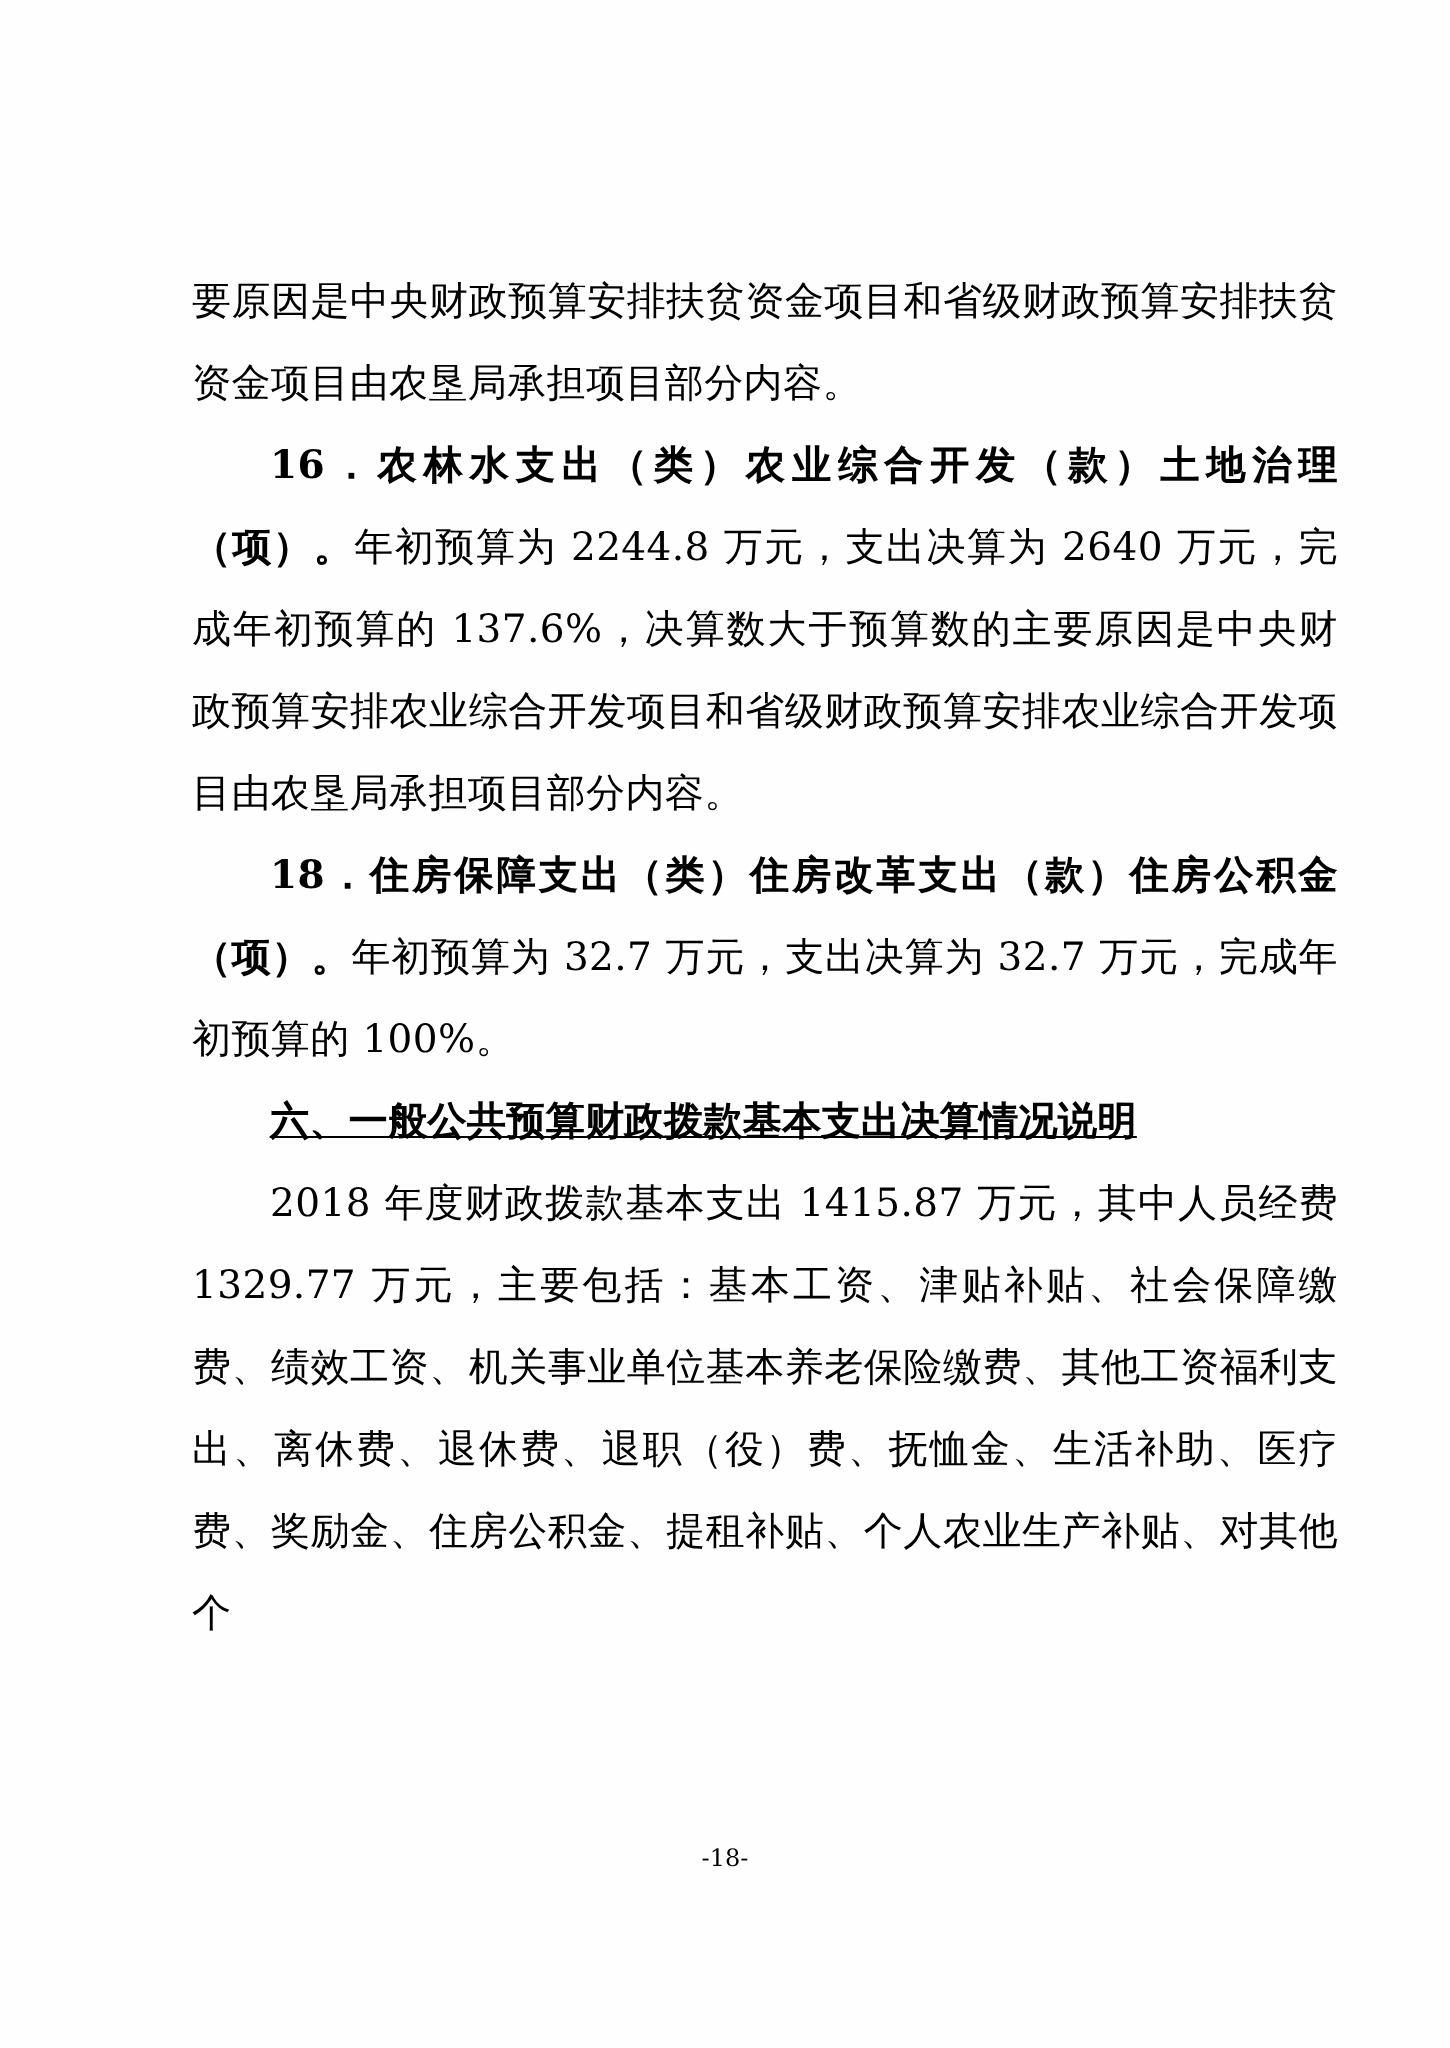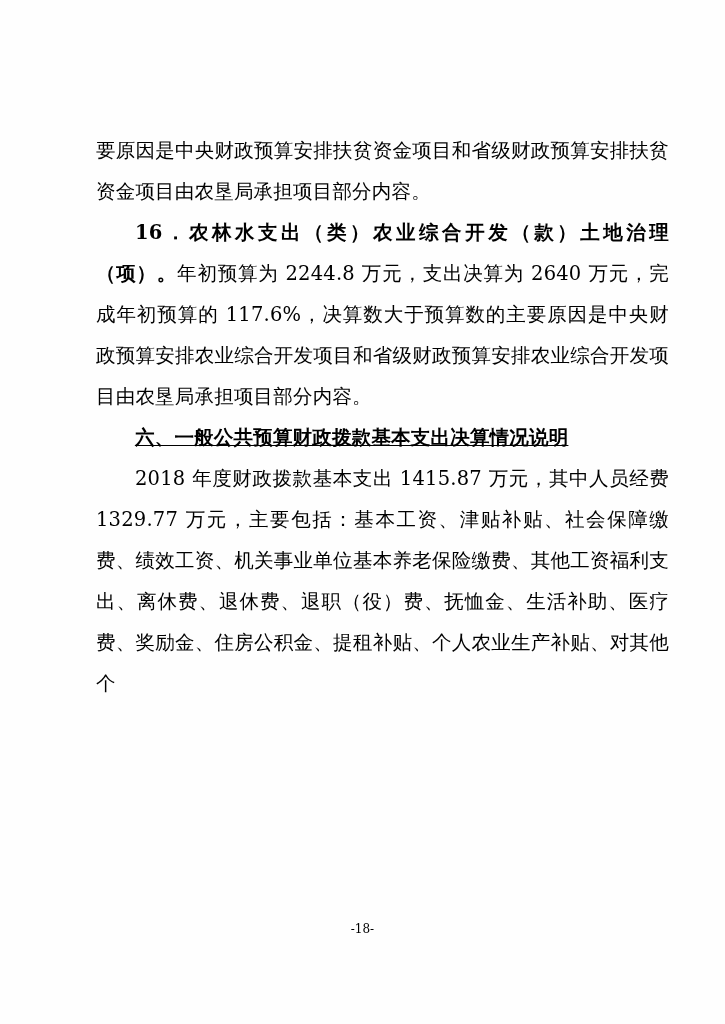--- a/index.html
+++ b/index.html
@@ -55,23 +55,24 @@
   }
 </style>
 </head>
 <body>
 
 <div class="page">
   <div class="body-text">
 
     <p>要原因是中央财政预算安排扶贫资金项目和省级财政预算安排扶贫资金项目由农垦局承担项目部分内容。</p>
 
-    <p class="indent"><span class="bold">16．农林水支出（类）农业综合开发（款）土地治理（项）。</span><span>年初预算为 2244.8 万元，支出决算为 2640 万元，完成年初预算的 117.6%，决算数大于预算数的主要原因是中央财政预算安排农业综合开发项目和省级财政预算安排农业综合开发项目由农垦局承担项目部分内容。</span></p>
+    <p class="indent"><span class="bold">16．农林水支出（类）农业综合开发（款）土地治理（项）。</span><span>年初预算为 2244.8 万元，支出决算为 2640 万元，完成年初预算的 137.6%，决算数大于预算数的主要原因是中央财政预算安排农业综合开发项目和省级财政预算安排农业综合开发项目由农垦局承担项目部分内容。</span></p>
 
 
+    <p class="indent"><span class="bold">18．住房保障支出（类）住房改革支出（款）住房公积金（项）。</span><span>年初预算为 32.7 万元，支出决算为 32.7 万元，完成年初预算的 100%。</span></p>
 
 
     <p class="indent heading">六、一般公共预算财政拨款基本支出决算情况说明</p>
 
     <p class="indent">2018 年度财政拨款基本支出 1415.87 万元，其中人员经费 1329.77 万元，主要包括：基本工资、津贴补贴、社会保障缴费、绩效工资、机关事业单位基本养老保险缴费、其他工资福利支出、离休费、退休费、退职（役）费、抚恤金、生活补助、医疗费、奖励金、住房公积金、提租补贴、个人农业生产补贴、对其他个</p>
 
   </div>
 
   <div class="footer">-18-</div>
 </div>

